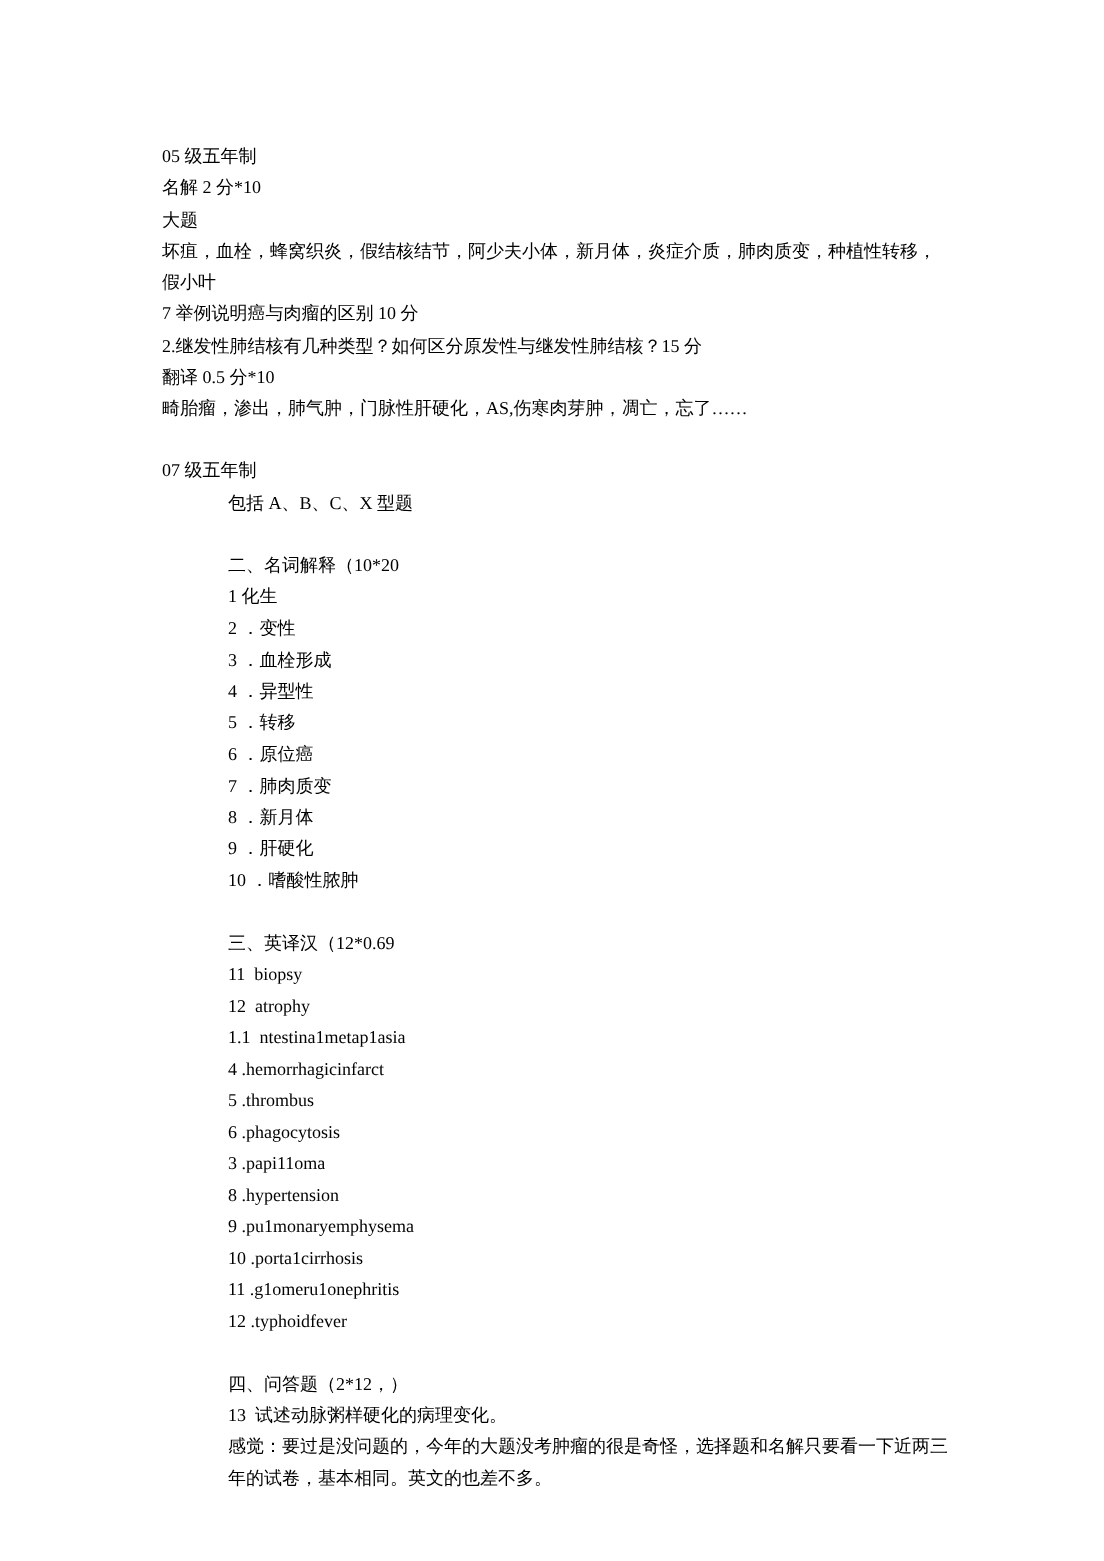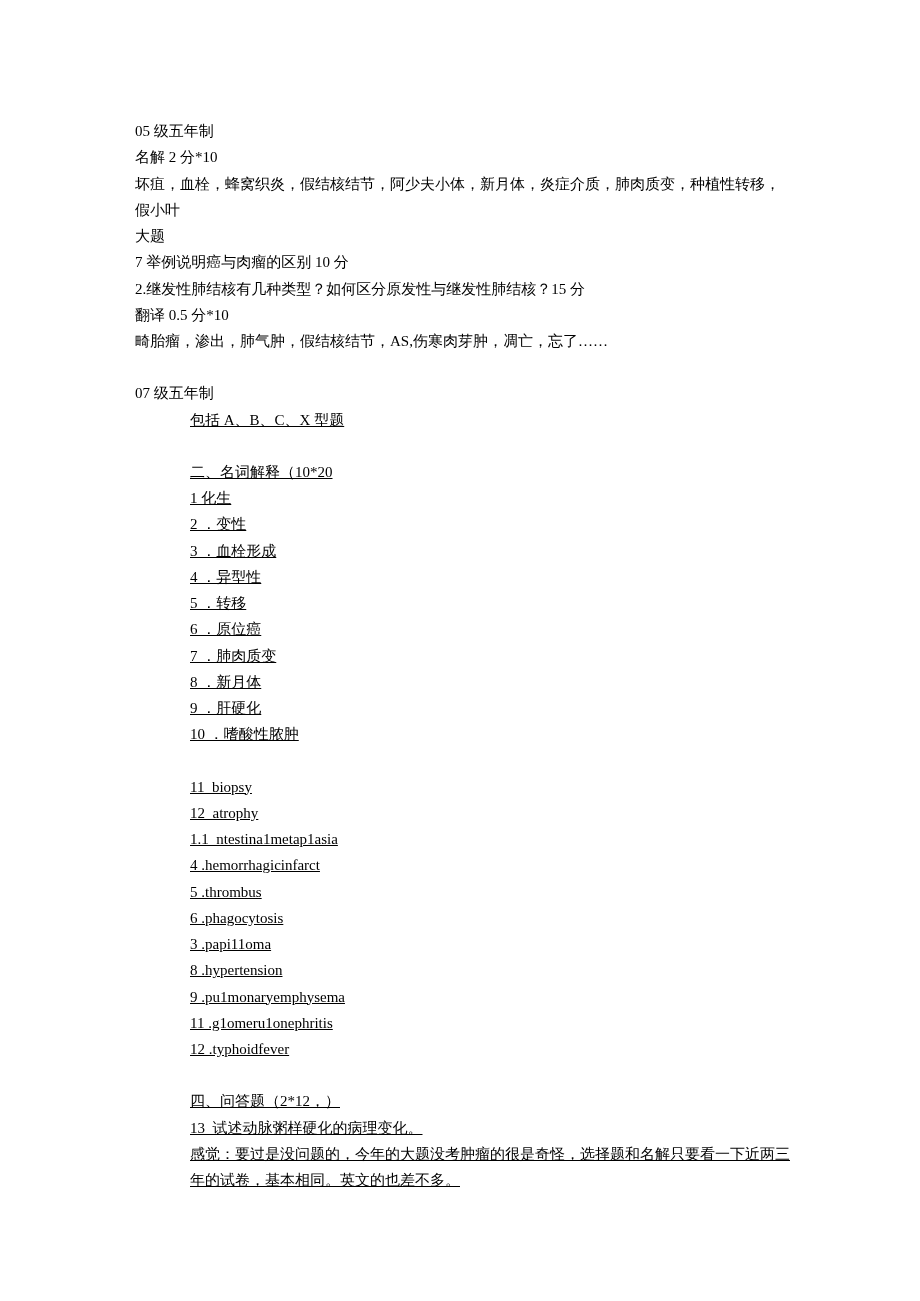--- a/index.html
+++ b/index.html
@@ -13,39 +13,38 @@
     width: 920px;
   }
   .page {
     padding: 118px 130px 60px 135px;
   }
   .line {
     white-space: pre-wrap;
   }
   .indent {
     padding-left: 55px;
-    text-decoration: underline;
   }
   .blank {
     height: 26px;
   }
 </style>
 </head>
 <body>
 
 <div class="page">
 
   <div class="line">05 级五年制</div>
   <div class="line">名解 2 分*10</div>
+  <div class="line">大题</div>
   <div class="line">坏疽，血栓，蜂窝织炎，假结核结节，阿少夫小体，新月体，炎症介质，肺肉质变，种植性转移，假小叶</div>
-  <div class="line">大题</div>
   <div class="line">7 举例说明癌与肉瘤的区别 10 分</div>
   <div class="line">2.继发性肺结核有几种类型？如何区分原发性与继发性肺结核？15 分</div>
   <div class="line">翻译 0.5 分*10</div>
-  <div class="line">畸胎瘤，渗出，肺气肿，假结核结节，AS,伤寒肉芽肿，凋亡，忘了……</div>
+  <div class="line">畸胎瘤，渗出，肺气肿，门脉性肝硬化，AS,伤寒肉芽肿，凋亡，忘了……</div>
 
   <div class="blank"></div>
 
   <div class="line">07 级五年制</div>
   <div class="line indent">包括 A、B、C、X 型题</div>
 
   <div class="blank"></div>
 
   <div class="line indent">二、名词解释（10*20</div>
   <div class="line indent">1 化生</div>
@@ -54,29 +53,31 @@
   <div class="line indent">4 ．异型性</div>
   <div class="line indent">5 ．转移</div>
   <div class="line indent">6 ．原位癌</div>
   <div class="line indent">7 ．肺肉质变</div>
   <div class="line indent">8 ．新月体</div>
   <div class="line indent">9 ．肝硬化</div>
   <div class="line indent">10 ．嗜酸性脓肿</div>
 
   <div class="blank"></div>
 
+  <div class="line indent">三、英译汉（12*0.69</div>
   <div class="line indent">11  biopsy</div>
   <div class="line indent">12  atrophy</div>
   <div class="line indent">1.1  ntestina1metap1asia</div>
   <div class="line indent">4 .hemorrhagicinfarct</div>
   <div class="line indent">5 .thrombus</div>
   <div class="line indent">6 .phagocytosis</div>
   <div class="line indent">3 .papi11oma</div>
   <div class="line indent">8 .hypertension</div>
   <div class="line indent">9 .pu1monaryemphysema</div>
+  <div class="line indent">10 .porta1cirrhosis</div>
   <div class="line indent">11 .g1omeru1onephritis</div>
   <div class="line indent">12 .typhoidfever</div>
 
   <div class="blank"></div>
 
   <div class="line indent">四、问答题（2*12，）</div>
   <div class="line indent">13  试述动脉粥样硬化的病理变化。</div>
 
   <div class="line indent">感觉：要过是没问题的，今年的大题没考肿瘤的很是奇怪，选择题和名解只要看一下近两三年的试卷，基本相同。英文的也差不多。</div>
 

